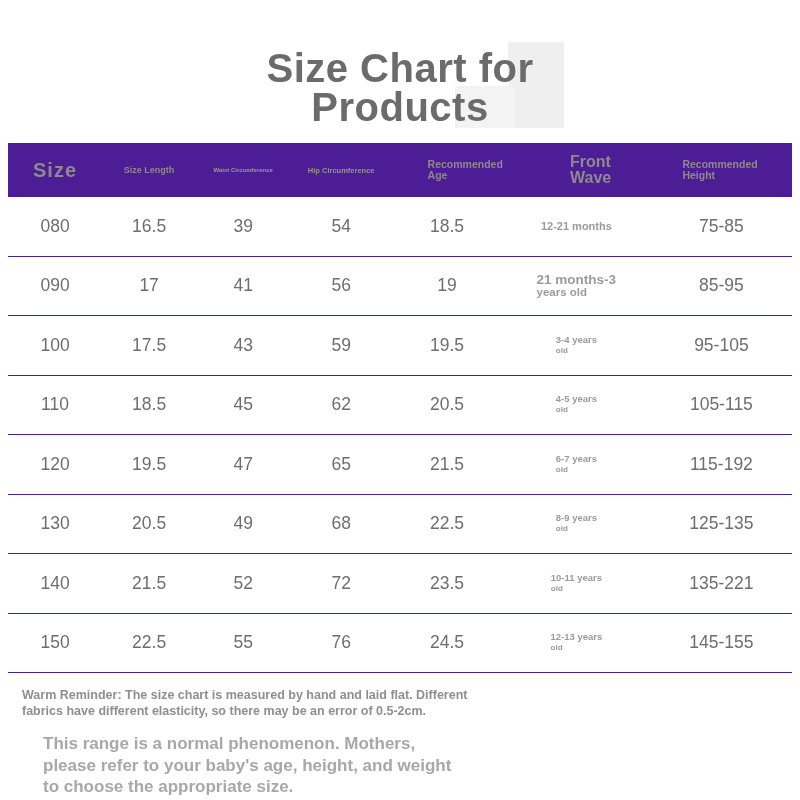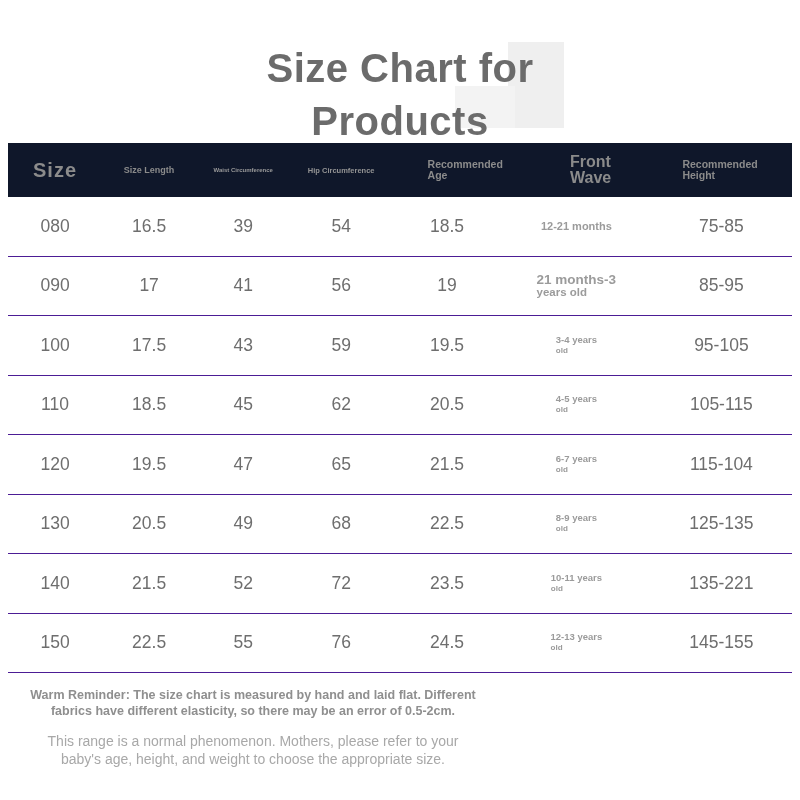--- a/index.html
+++ b/index.html
@@ -8,32 +8,32 @@
     font-family:"Liberation Sans", sans-serif;
   }
   
   .title-wrap{
     position:absolute;top:50px;left:0;width:800px;text-align:center;z-index:1;
   }
   .title-line{
     font-size:40px;font-weight:bold;color:#6b6b6b;line-height:0.92;
     letter-spacing:0.5px;
   }
-  .title-line2{margin-top:16px;}
+  .title-line2{margin-top:2px;}
   .title-backdrop{
     position:absolute;z-index:0;background:#efefef;
   }
   .backdrop-a{left:508px;top:42px;width:56px;height:86px;}
   .backdrop-b{left:455px;top:86px;width:60px;height:42px;background:#f3f3f3;}
   
   .size-table{
     position:absolute;left:8px;top:143px;width:784px;z-index:1;
   }
   .thead{
-    display:flex;align-items:center;height:54px;background:#0f172a;
+    display:flex;align-items:center;height:54px;background:#4c1d95;
   }
   .trow{
     display:flex;align-items:center;height:58.5px;background:#ffffff;
     border-bottom:1px solid #4c1d95;
   }
   .tcell,.hcell{
     text-align:center;color:#6e6e6e;overflow:hidden;
   }
   .col-0{width:12%;}
   .col-1{width:12%;}
@@ -53,27 +53,27 @@
   .hcell.col-0 .hlabel,.hcell.col-1 .hlabel,.hcell.col-2 .hlabel,.hcell.col-3 .hlabel{max-width:none;text-align:center;}
   .hcell.col-4 .hlabel{max-width:52px;text-align:left;}
   .trow .tcell{font-size:17.5px;}
   .trow .col-5{font-size:9.5px;font-weight:bold;color:#9b9b9b;line-height:1.15;}
   .trow .col-5 .age-block{display:inline-block;text-align:left;}
   .trow.row-0 .col-5{font-size:11px;}
   .trow.row-1 .col-5{font-size:13.5px;line-height:1.0;}
   .age-l2{font-size:0.85em;}
   
   .footer{
-    position:absolute;left:22px;top:688px;width:462px;text-align:center;z-index:1;
+    position:absolute;left:22px;top:688px;width:462px;z-index:1;
   }
   .warm-reminder{
     font-size:12.5px;font-weight:bold;color:#8f8f8f;line-height:1.25;margin:0;
   }
   .footer-note{
-    font-size:14px;font-weight:normal;color:#a8a8a8;line-height:1.25;margin:14px auto 0;
+    font-size:17px;font-weight:bold;color:#a8a8a8;line-height:1.25;margin:14px auto 0;
     width:420px;
   }
 </style>
 </head>
 <body>
 
 <div class="title-backdrop backdrop-a"></div>
 <div class="title-backdrop backdrop-b"></div>
 
 <div class="title-wrap">
@@ -128,21 +128,21 @@
         <div class="tcell col-5"><span class="age-block"><div class="age-l1">4-5 years</div><div class="age-l2">old</div></span></div>
         <div class="tcell col-6">105-115</div>
       </div>
       <div class="trow row-4">
         <div class="tcell col-0">120</div>
         <div class="tcell col-1">19.5</div>
         <div class="tcell col-2">47</div>
         <div class="tcell col-3">65</div>
         <div class="tcell col-4">21.5</div>
         <div class="tcell col-5"><span class="age-block"><div class="age-l1">6-7 years</div><div class="age-l2">old</div></span></div>
-        <div class="tcell col-6">115-104</div>
+        <div class="tcell col-6">115-192</div>
       </div>
       <div class="trow row-5">
         <div class="tcell col-0">130</div>
         <div class="tcell col-1">20.5</div>
         <div class="tcell col-2">49</div>
         <div class="tcell col-3">68</div>
         <div class="tcell col-4">22.5</div>
         <div class="tcell col-5"><span class="age-block"><div class="age-l1">8-9 years</div><div class="age-l2">old</div></span></div>
         <div class="tcell col-6">125-135</div>
       </div>

